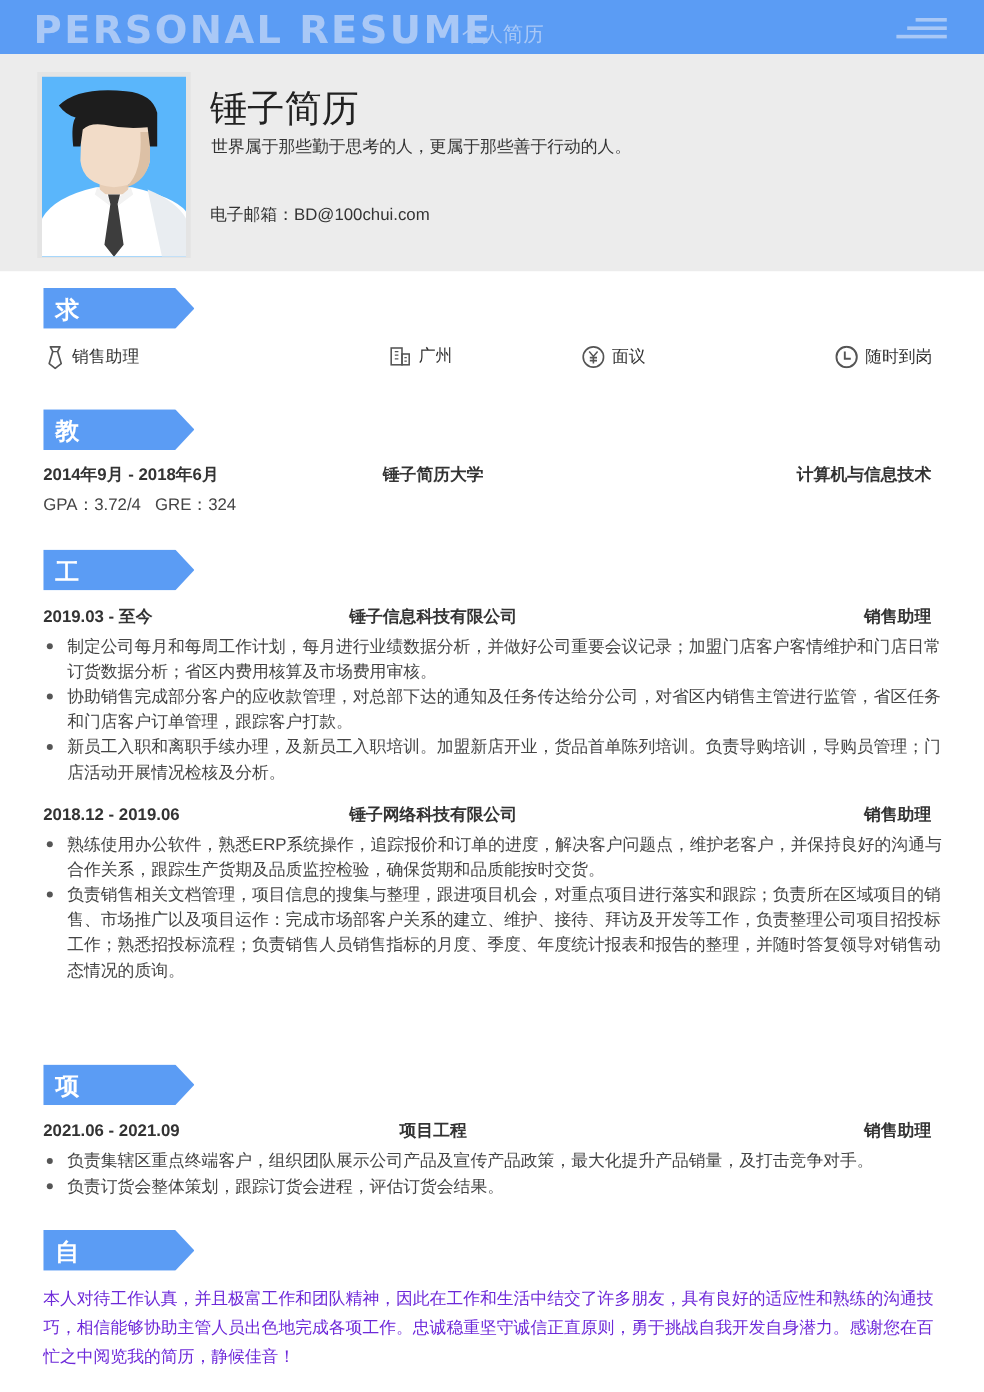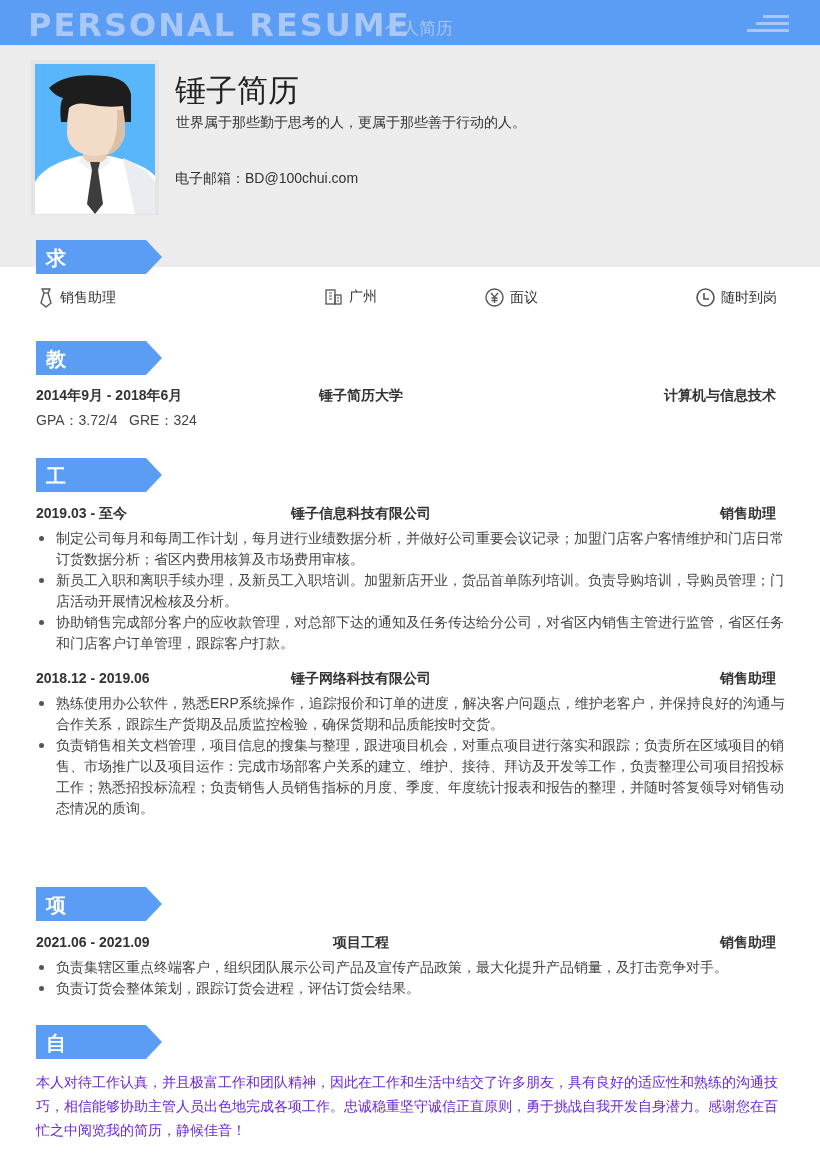--- a/index.html
+++ b/index.html
@@ -5,21 +5,21 @@
   * { margin: 0; padding: 0; box-sizing: border-box; }
   html, body { width: 820px; height: 1160px; background: #ffffff; overflow: hidden; }
   body { font-family: "Liberation Sans", "DejaVu Sans", sans-serif; color: #333333; position: relative; }
 
   .topbar { position: absolute; left: 0; top: 0; width: 820px; height: 45px; background: #5b9cf4; }
   .topbar .title-en { position: absolute; left: 28px; top: 6px; font-size: 32px; font-weight: bold; letter-spacing: 2px; color: #a9c8f6; font-family: "DejaVu Sans", sans-serif; }
   .topbar .title-cn { position: absolute; left: 385px; top: 17px; font-size: 17px; color: #a9c8f6; }
   .topbar .menu { position: absolute; left: 747px; top: 15px; width: 42px; height: 18px; cursor: pointer; }
   .topbar .menu span { position: absolute; right: 0; height: 3px; background: #a9c8f6; }
 
-  .header { position: absolute; left: 0; top: 45px; width: 820px; height: 222px; background: #ececec; }
+  .header { position: absolute; left: 0; top: 45px; width: 820px; height: 181px; background: #ececec; }
   .photo-frame { position: absolute; left: 31px; top: 15px; width: 128px; height: 155px; background: #e4e4e4; padding: 4px; }
   .photo { width: 120px; height: 150px; background: #5ab6fb; position: relative; overflow: hidden; }
 
   .name { position: absolute; left: 175px; top: 25px; font-size: 31px; color: #222; }
   .motto { position: absolute; left: 176px; top: 69px; font-size: 14px; color: #333; }
   .info-line { position: absolute; left: 175px; top: 100px; font-size: 14px; color: #333; white-space: nowrap; }
   .info-line .sep { color: #aaa; margin: 0 2px; }
   .email-line { position: absolute; left: 175px; top: 125px; font-size: 14px; color: #333; }
 
   .sec-head { position: absolute; left: 36px; height: 34px; }
@@ -131,22 +131,22 @@
   <div class="tab"></div>
   <div class="label">工作经验</div>
 </div>
 <div class="row3" style="top:505px;">
   <span class="c1">2019.03 - 至今</span>
   <span class="c2" style="left:255px;">锤子信息科技有限公司</span>
   <span class="c3">销售助理</span>
 </div>
 <ul class="bullets" style="top:528px;">
   <li>制定公司每月和每周工作计划，每月进行业绩数据分析，并做好公司重要会议记录；加盟门店客户客情维护和门店日常订货数据分析；省区内费用核算及市场费用审核。</li>
+  <li>协助销售完成部分客户的应收款管理，对总部下达的通知及任务传达给分公司，对省区内销售主管进行监管，省区任务和门店客户订单管理，跟踪客户打款。</li>
   <li>新员工入职和离职手续办理，及新员工入职培训。加盟新店开业，货品首单陈列培训。负责导购培训，导购员管理；门店活动开展情况检核及分析。</li>
-  <li>协助销售完成部分客户的应收款管理，对总部下达的通知及任务传达给分公司，对省区内销售主管进行监管，省区任务和门店客户订单管理，跟踪客户打款。</li>
 </ul>
 
 <div class="row3" style="top:670px;">
   <span class="c1">2018.12 - 2019.06</span>
   <span class="c2" style="left:255px;">锤子网络科技有限公司</span>
   <span class="c3">销售助理</span>
 </div>
 <ul class="bullets" style="top:693px;">
   <li>熟练使用办公软件，熟悉ERP系统操作，追踪报价和订单的进度，解决客户问题点，维护老客户，并保持良好的沟通与合作关系，跟踪生产货期及品质监控检验，确保货期和品质能按时交货。</li>
   <li>负责销售相关文档管理，项目信息的搜集与整理，跟进项目机会，对重点项目进行落实和跟踪；负责所在区域项目的销售、市场推广以及项目运作：完成市场部客户关系的建立、维护、接待、拜访及开发等工作，负责整理公司项目招投标工作；熟悉招投标流程；负责销售人员销售指标的月度、季度、年度统计报表和报告的整理，并随时答复领导对销售动态情况的质询。</li>

